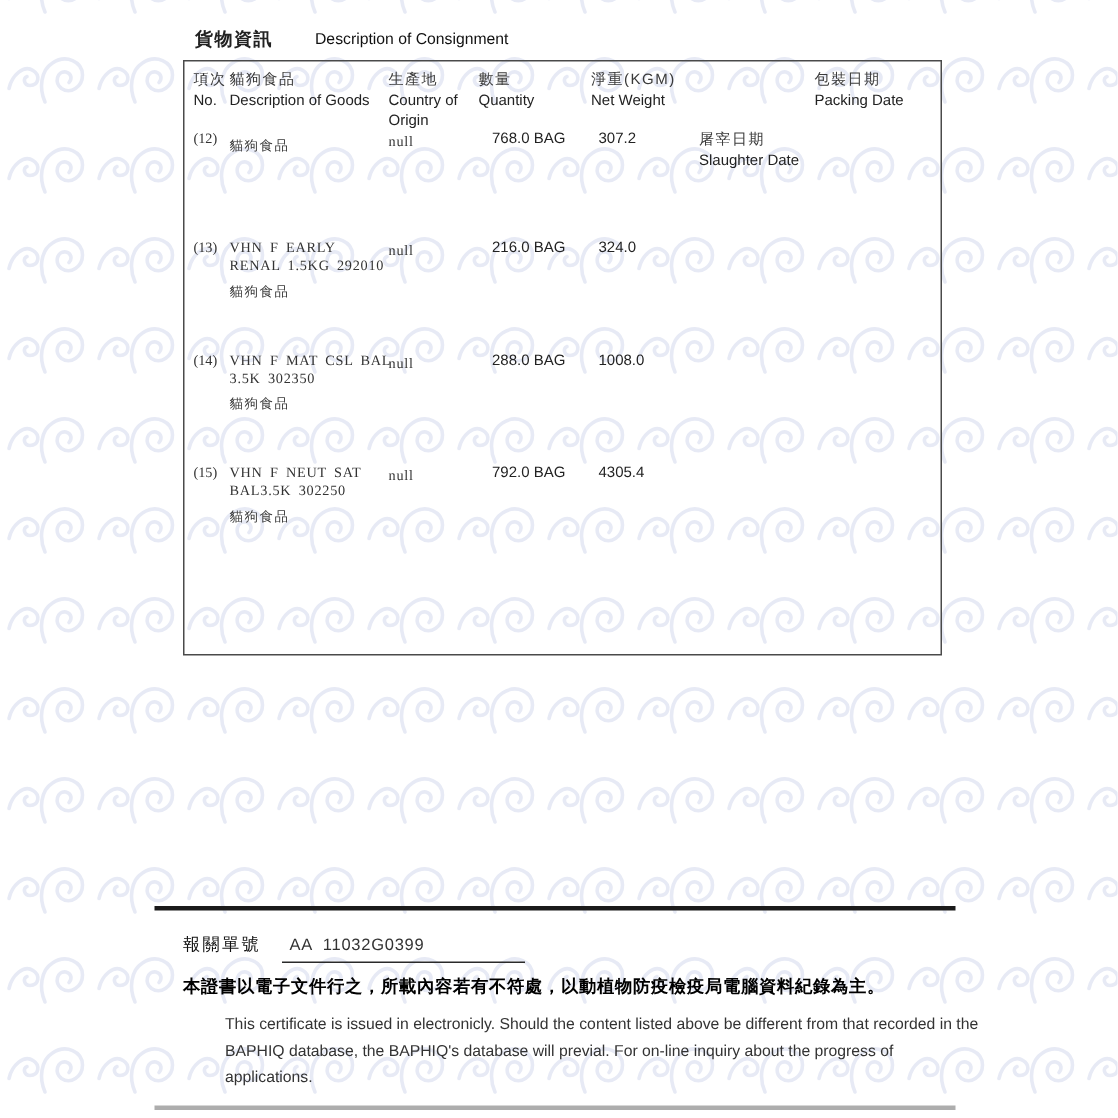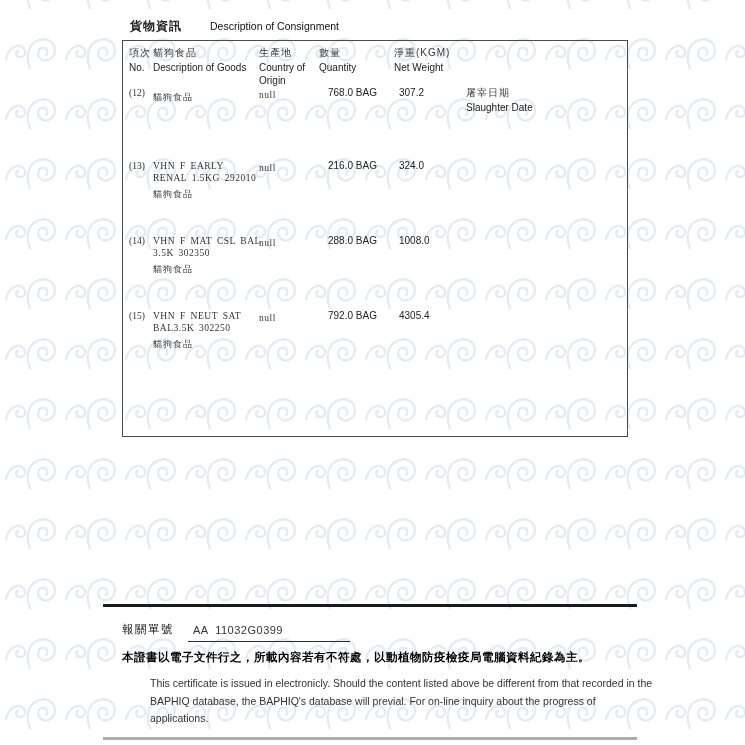--- a/index.html
+++ b/index.html
@@ -321,20 +321,24 @@
       <div class="hdr-en">Quantity</div>
     </div>
     <div class="hdr-cell hc4">
       <div class="hdr-zh">淨重(KGM)</div>
       <div class="hdr-en">Net Weight</div>
     </div>
     <div class="hdr-cell hc5">
       <div class="hdr-zh">屠宰日期</div>
       <div class="hdr-en">Slaughter Date</div>
     </div>
+    <div class="hdr-cell hc6">
+      <div class="hdr-zh">包裝日期</div>
+      <div class="hdr-en">Packing Date</div>
+    </div>
 
     <div class="t-row r0">
       <div class="cell-no">(12)</div>
       <div class="cell-desc-block">
         <div class="cell-category">貓狗食品</div>
       </div>
       <div class="cell-origin">null</div>
       <div class="cell-qty">768.0 BAG</div>
       <div class="cell-net">307.2</div>
       <div class="cell-slaughter"></div>

